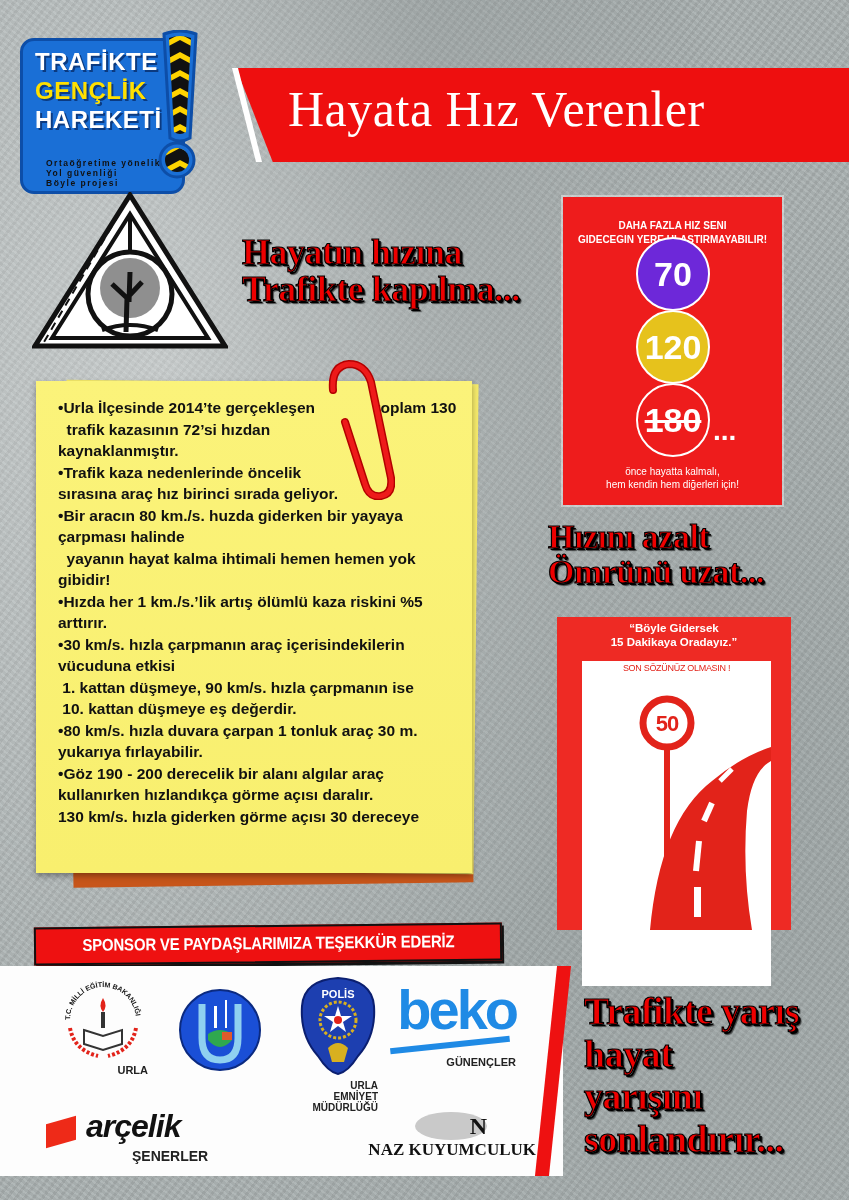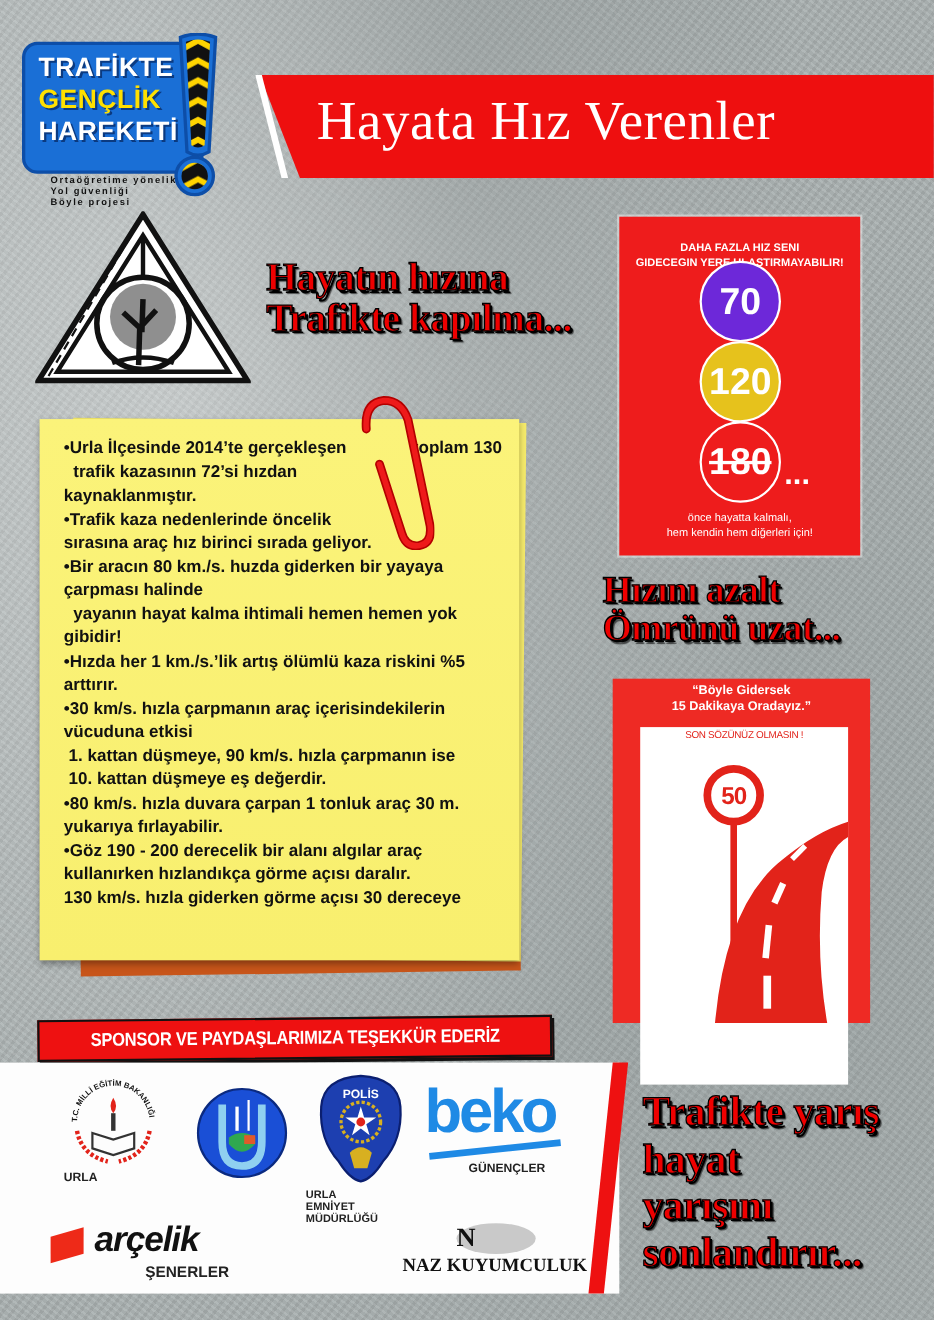--- a/index.html
+++ b/index.html
@@ -12,21 +12,21 @@
         radial-gradient(ellipse at 80% 70%, rgba(120,130,130,0.25), transparent 55%),
         radial-gradient(ellipse at 50% 10%, rgba(90,100,100,0.3), transparent 50%),
         repeating-linear-gradient(37deg, rgba(255,255,255,0.05) 0 2px, rgba(0,0,0,0.04) 2px 5px),
         repeating-linear-gradient(-53deg, rgba(0,0,0,0.04) 0 3px, rgba(255,255,255,0.05) 3px 7px),
         #a9b0b0;
     }
     .abs { position: absolute; }
 
     
     .logo-box {
-      left: 20px; top: 38px; width: 165px; height: 120px;
+      left: 20px; top: 38px; width: 165px; height: 156px;
       background: #1a6fd6; border-radius: 14px;
       border: 3px solid #0d4ea8;
       padding: 6px 0 0 12px;
     }
     .logo-line { font-family: "Liberation Sans", sans-serif; font-weight: 900; font-size: 24px; letter-spacing: 0.5px; line-height: 29px; text-shadow: 2px 2px 0 #0b3a80; }
     .logo-white { color: #fff; }
     .logo-yellow { color: #ffe000; }
     .logo-exclaim {
       left: 150px; top: 30px; width: 60px; height: 150px;
     }
@@ -121,21 +121,21 @@
     .sponsor-banner span {
       font-family: "Liberation Sans", sans-serif; font-weight: bold; color: #fff; font-size: 17px; letter-spacing: -0.2px;
       transform: scaleX(0.88);
       display: inline-block;
     }
 
     
     .sponsor-area { left: 0; top: 966px; width: 563px; height: 210px; background: #fdfdfd; }
     .red-divider { left: 546px; top: 966px; width: 14px; height: 210px; background: #ee1111; transform: skewX(-6deg); }
 
-    .spon { position: absolute; text-align: left; }
+    .spon { position: absolute; text-align: right; }
     .spon-label { font-weight: bold; font-size: 11px; color: #222; }
     .beko { font-family: "Liberation Sans", sans-serif; font-weight: bold; color: #1f8ae5; font-size: 56px; letter-spacing: -3px; line-height: 56px; }
     .arcelik { font-family: "Liberation Sans", sans-serif; font-weight: bold; font-style: italic; color: #111; font-size: 32px; letter-spacing: -1px; }
     .naz { font-family: "Liberation Serif", serif; font-weight: 900; color: #111; font-size: 17px; }
   </style>
 </head>
 <body>
 
 <div class="abs logo-box">
   <div class="logo-line logo-white">TRAFİKTE</div>

